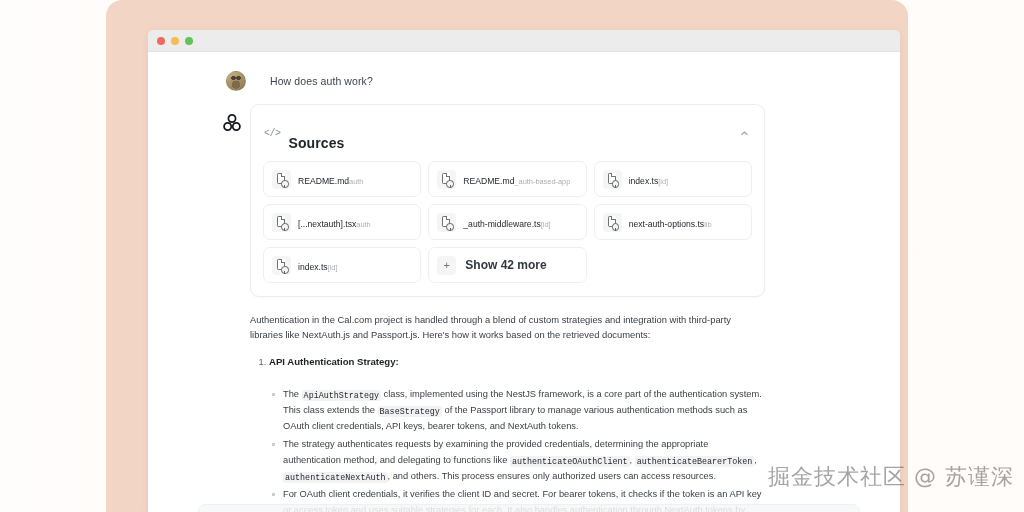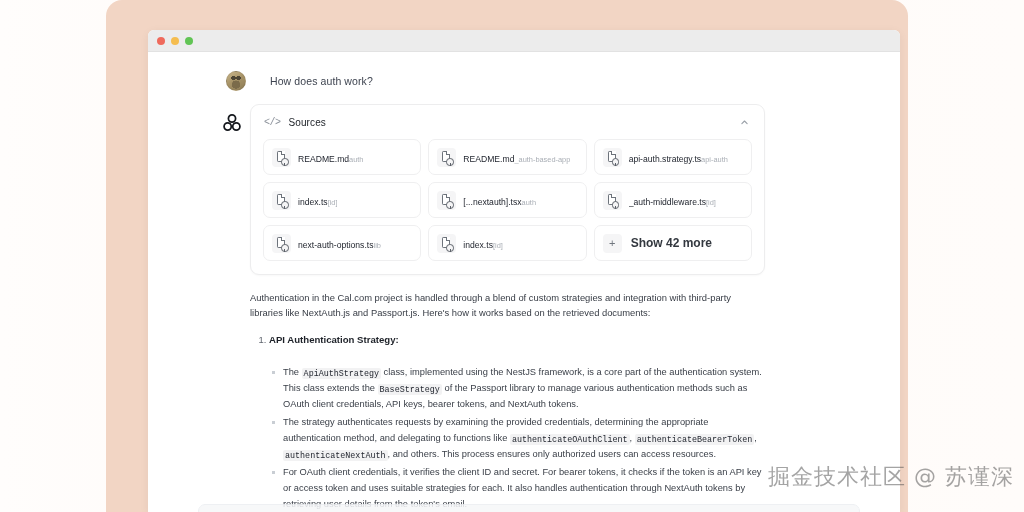--- a/index.html
+++ b/index.html
@@ -102,25 +102,26 @@
     padding: 10px 13px 8px 13px;
   }
   #code-icon {
     font-size: 10px;
     color: #8a9099;
     font-family: "Liberation Mono", monospace;
     letter-spacing: -0.5px;
     margin-right: 8px;
   }
   #sources-title {
-    font-size: 10px;
-    font-weight: normal;
+    font-size: 14px;
+    font-weight: bold;
     color: #22262c;
     flex: 1 1 auto;
     letter-spacing: .1px;
+    margin-top: 20px;
   }
   #collapse-btn {
     width: 14px; height: 14px;
     display:flex; align-items:center; justify-content:center;
     color:#9aa0a8;
     cursor: pointer;
   }
 
   #sources-grid {
     display: grid;
@@ -344,27 +345,20 @@
                     <span class="gh"></span>
                   </span>
                   <span class="src-meta"><span class="src-name">README.md</span><span class="src-sub">auth</span></span>
                 </div>
                 <div class="src-card">
                   <span class="file-ico">
                     <span class="page"></span>
                     <span class="gh"></span>
                   </span>
                   <span class="src-meta"><span class="src-name">README.md</span><span class="src-sub">_auth-based-app</span></span>
-                </div>
-                <div class="src-card">
-                  <span class="file-ico">
-                    <span class="page"></span>
-                    <span class="gh"></span>
-                  </span>
-                  <span class="src-meta"><span class="src-name">api-auth.strategy.ts</span><span class="src-sub">api-auth</span></span>
                 </div>
                 <div class="src-card">
                   <span class="file-ico">
                     <span class="page"></span>
                     <span class="gh"></span>
                   </span>
                   <span class="src-meta"><span class="src-name">index.ts</span><span class="src-sub">[id]</span></span>
                 </div>
                 <div class="src-card">
                   <span class="file-ico">

